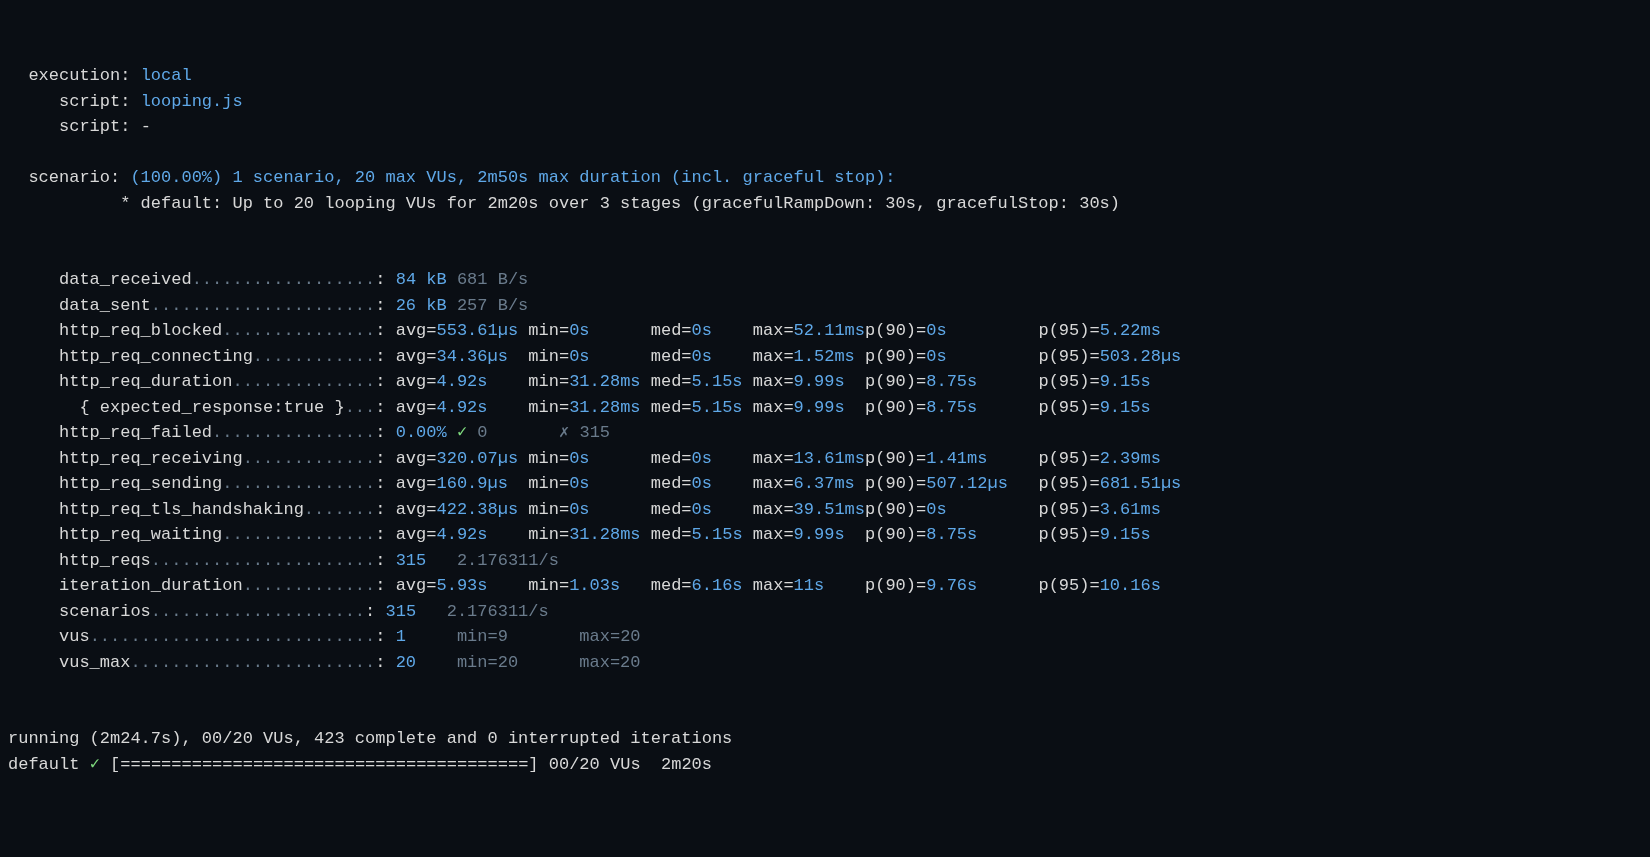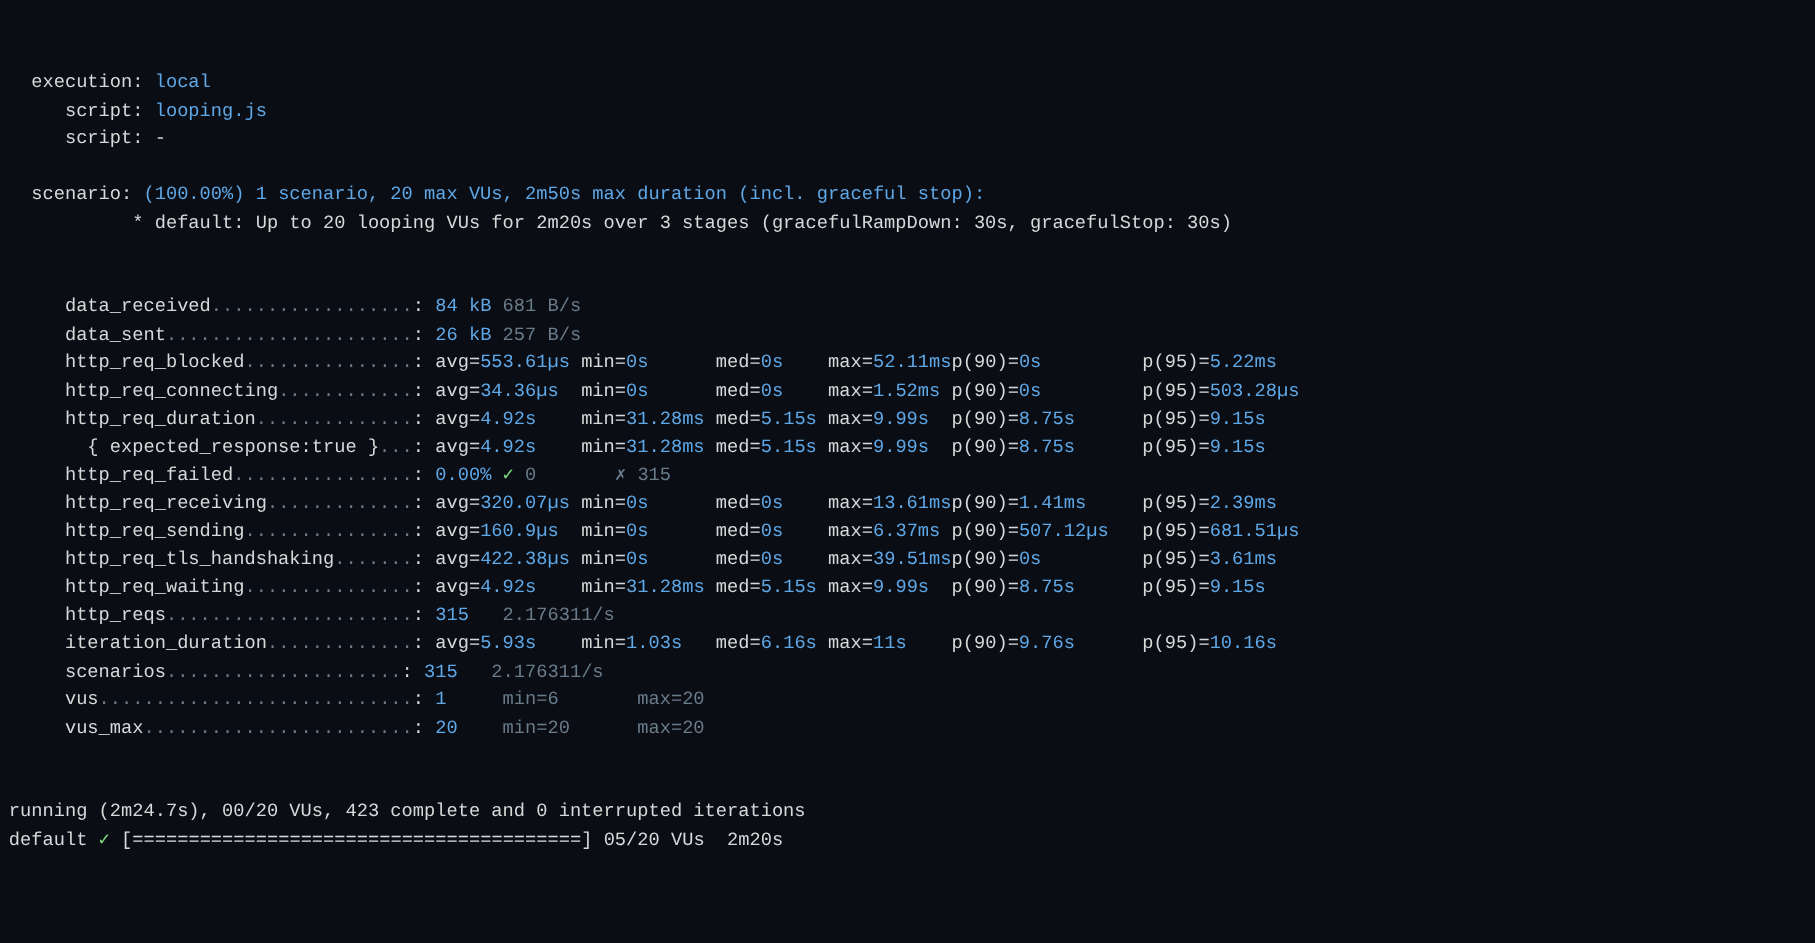--- a/index.html
+++ b/index.html
@@ -38,19 +38,19 @@
 <span><span class="white">     http_req_duration</span><span class="dim">..............</span><span class="white">: </span><span class="white">avg=</span><span class="blue">4.92s    </span><span class="white">min=</span><span class="blue">31.28ms </span><span class="white">med=</span><span class="blue">5.15s </span><span class="white">max=</span><span class="blue">9.99s  </span><span class="white">p(90)=</span><span class="blue">8.75s      </span><span class="white">p(95)=</span><span class="blue">9.15s</span></span>
 <span><span class="white">       { expected_response:true }</span><span class="dim">...</span><span class="white">: </span><span class="white">avg=</span><span class="blue">4.92s    </span><span class="white">min=</span><span class="blue">31.28ms </span><span class="white">med=</span><span class="blue">5.15s </span><span class="white">max=</span><span class="blue">9.99s  </span><span class="white">p(90)=</span><span class="blue">8.75s      </span><span class="white">p(95)=</span><span class="blue">9.15s</span></span>
 <span><span class="white">     http_req_failed</span><span class="dim">................</span><span class="white">: </span><span class="blue">0.00%</span><span class="dim"> </span><span class="green">✓</span><span class="dim"> </span><span class="dim">0</span><span class="dim">       </span><span class="dim">✗</span><span class="dim"> </span><span class="dim">315</span></span>
 <span><span class="white">     http_req_receiving</span><span class="dim">.............</span><span class="white">: </span><span class="white">avg=</span><span class="blue">320.07µs </span><span class="white">min=</span><span class="blue">0s      </span><span class="white">med=</span><span class="blue">0s    </span><span class="white">max=</span><span class="blue">13.61ms</span><span class="white">p(90)=</span><span class="blue">1.41ms     </span><span class="white">p(95)=</span><span class="blue">2.39ms</span></span>
 <span><span class="white">     http_req_sending</span><span class="dim">...............</span><span class="white">: </span><span class="white">avg=</span><span class="blue">160.9µs  </span><span class="white">min=</span><span class="blue">0s      </span><span class="white">med=</span><span class="blue">0s    </span><span class="white">max=</span><span class="blue">6.37ms </span><span class="white">p(90)=</span><span class="blue">507.12µs   </span><span class="white">p(95)=</span><span class="blue">681.51µs</span></span>
 <span><span class="white">     http_req_tls_handshaking</span><span class="dim">.......</span><span class="white">: </span><span class="white">avg=</span><span class="blue">422.38µs </span><span class="white">min=</span><span class="blue">0s      </span><span class="white">med=</span><span class="blue">0s    </span><span class="white">max=</span><span class="blue">39.51ms</span><span class="white">p(90)=</span><span class="blue">0s         </span><span class="white">p(95)=</span><span class="blue">3.61ms</span></span>
 <span><span class="white">     http_req_waiting</span><span class="dim">...............</span><span class="white">: </span><span class="white">avg=</span><span class="blue">4.92s    </span><span class="white">min=</span><span class="blue">31.28ms </span><span class="white">med=</span><span class="blue">5.15s </span><span class="white">max=</span><span class="blue">9.99s  </span><span class="white">p(90)=</span><span class="blue">8.75s      </span><span class="white">p(95)=</span><span class="blue">9.15s</span></span>
 <span><span class="white">     http_reqs</span><span class="dim">......................</span><span class="white">: </span><span class="blue">315   </span><span class="dim">2.176311/s</span></span>
 <span><span class="white">     iteration_duration</span><span class="dim">.............</span><span class="white">: </span><span class="white">avg=</span><span class="blue">5.93s    </span><span class="white">min=</span><span class="blue">1.03s   </span><span class="white">med=</span><span class="blue">6.16s </span><span class="white">max=</span><span class="blue">11s    </span><span class="white">p(90)=</span><span class="blue">9.76s      </span><span class="white">p(95)=</span><span class="blue">10.16s</span></span>
 <span><span class="white">     scenarios</span><span class="dim">.....................</span><span class="white">: </span><span class="blue">315   </span><span class="dim">2.176311/s</span></span>
-<span><span class="white">     vus</span><span class="dim">............................</span><span class="white">: </span><span class="blue">1     </span><span class="dim">min=6       </span><span class="dim">max=20</span></span>
+<span><span class="white">     vus</span><span class="dim">............................</span><span class="white">: </span><span class="blue">1     </span><span class="dim">min=9       </span><span class="dim">max=20</span></span>
 <span><span class="white">     vus_max</span><span class="dim">........................</span><span class="white">: </span><span class="blue">20    </span><span class="dim">min=20      </span><span class="dim">max=20</span></span>
 
 
 <span class="white">running (2m24.7s), 00/20 VUs, 423 complete and 0 interrupted iterations</span>
-<span><span class="white">default</span> <span class="green">✓</span> <span class="white">[========================================]</span> <span class="white">05/20 VUs</span>  <span class="white">2m20s</span></span></div>
+<span><span class="white">default</span> <span class="green">✓</span> <span class="white">[========================================]</span> <span class="white">00/20 VUs</span>  <span class="white">2m20s</span></span></div>
 
 
 </body></html>

